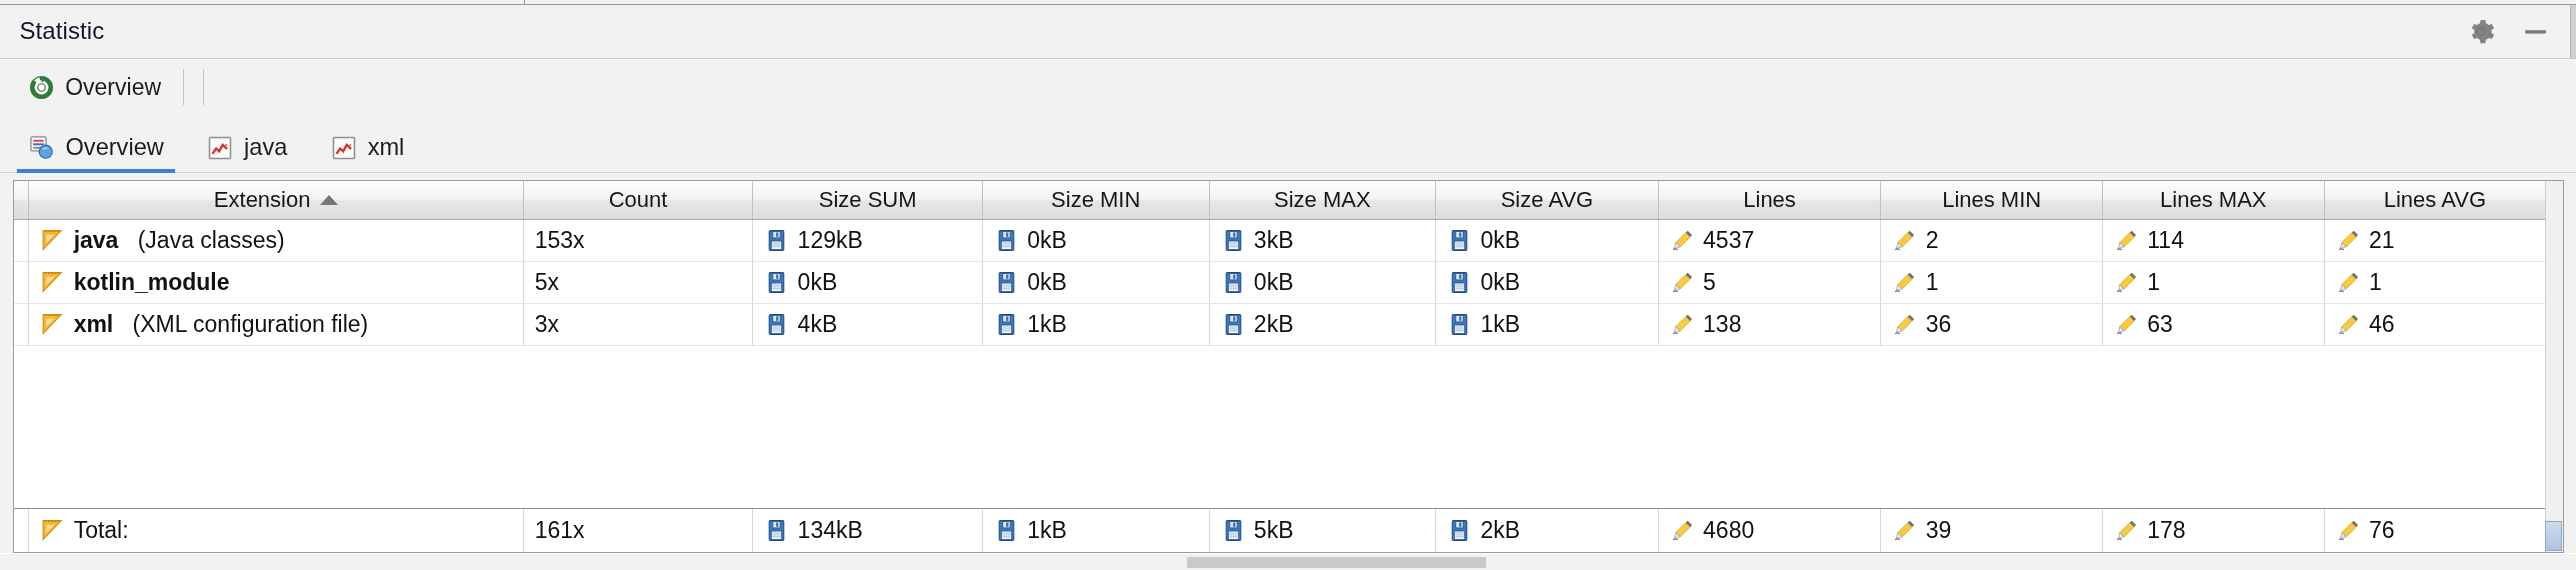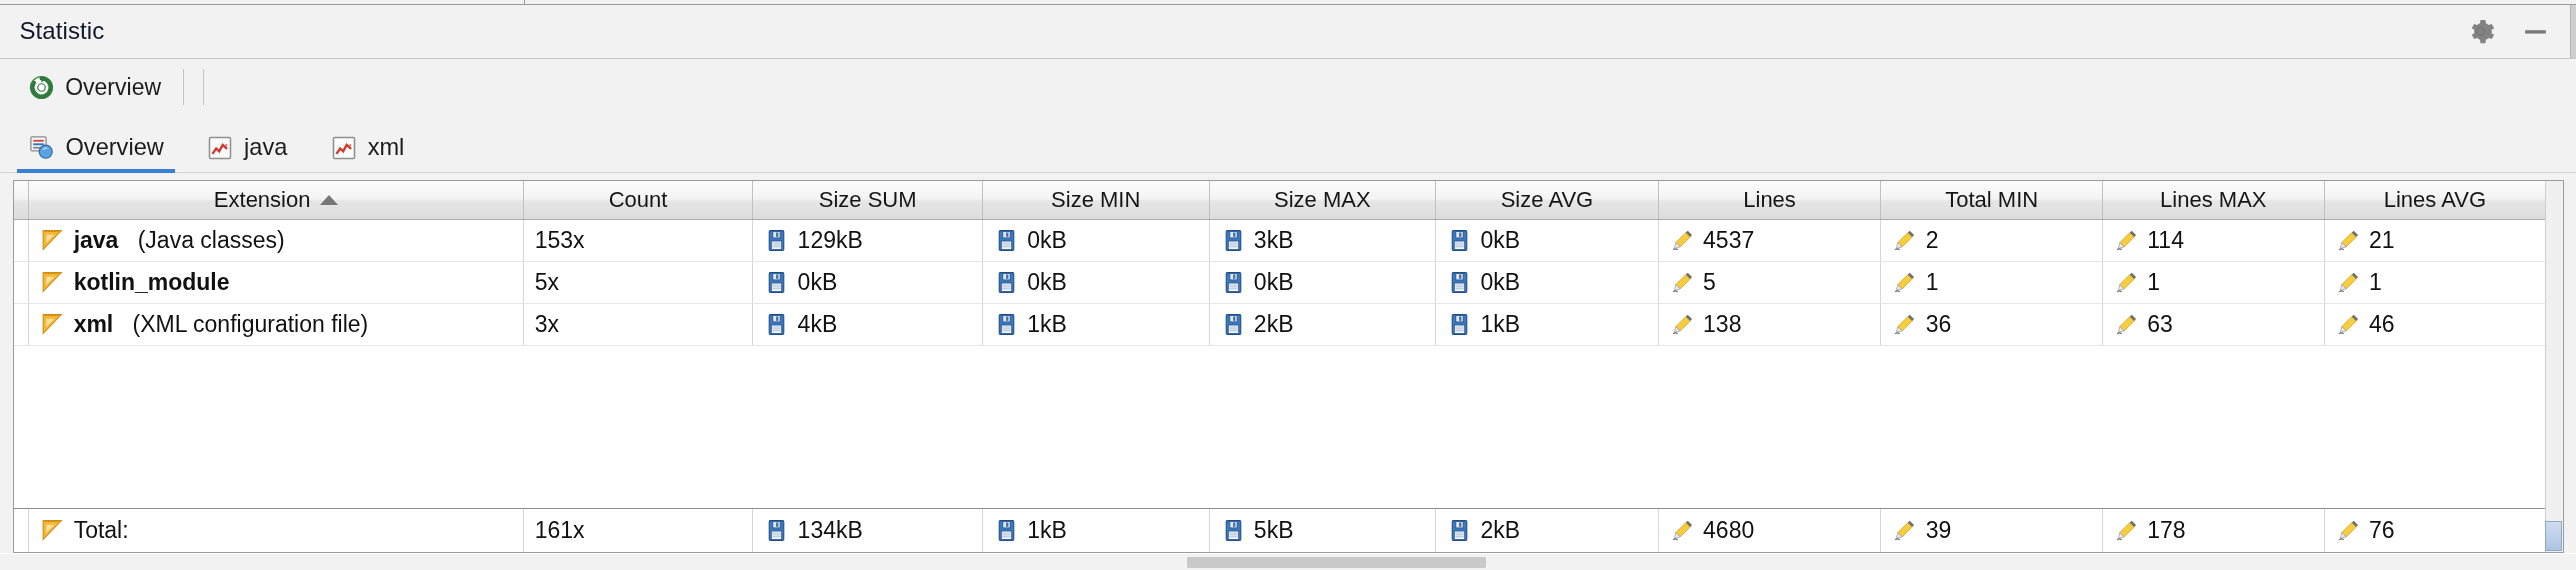--- a/index.html
+++ b/index.html
@@ -300,21 +300,21 @@
               <span>Extension</span>
               <span class="sort-arrow"></span>
             </span>
           </th>
           <th>Count</th>
           <th>Size SUM</th>
           <th>Size MIN</th>
           <th>Size MAX</th>
           <th>Size AVG</th>
           <th>Lines</th>
-          <th>Total MIN</th>
+          <th>Lines MIN</th>
           <th>Lines MAX</th>
           <th>Lines AVG</th>
           <th class="gutter"></th>
         </tr>
       </thead>
 
       <tbody>
 
         <tr>
           <td class="gutter"></td>

